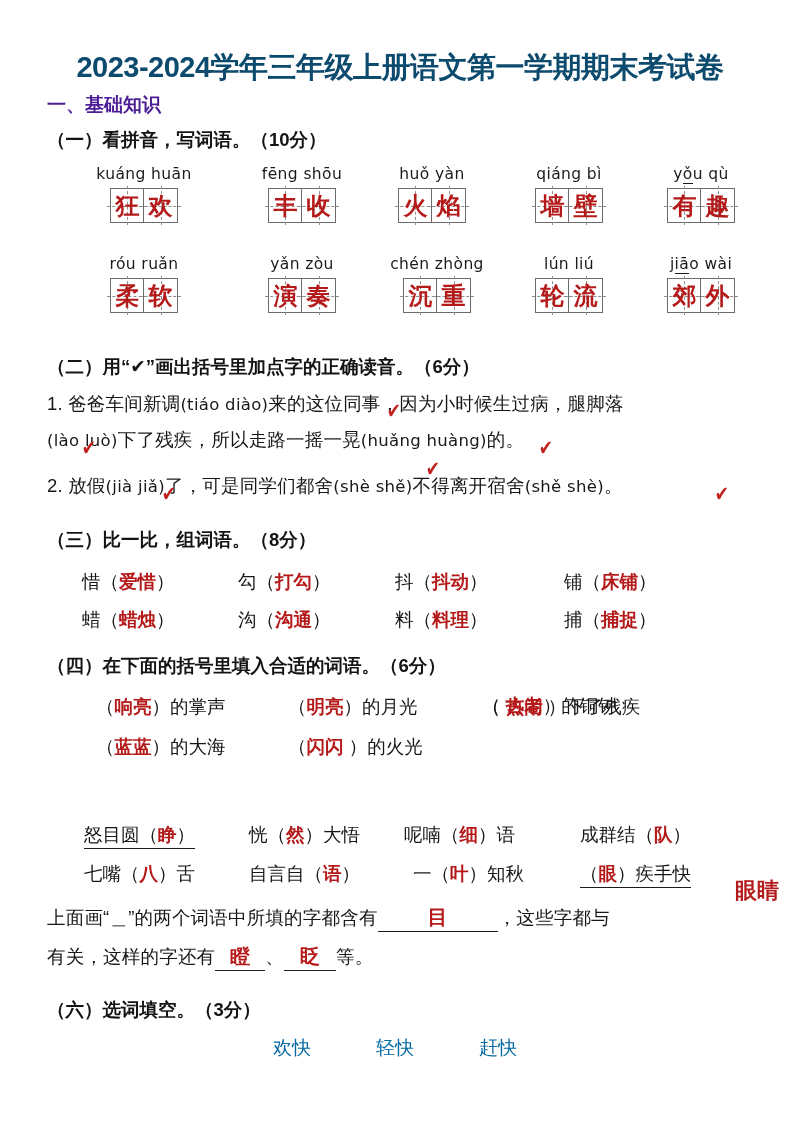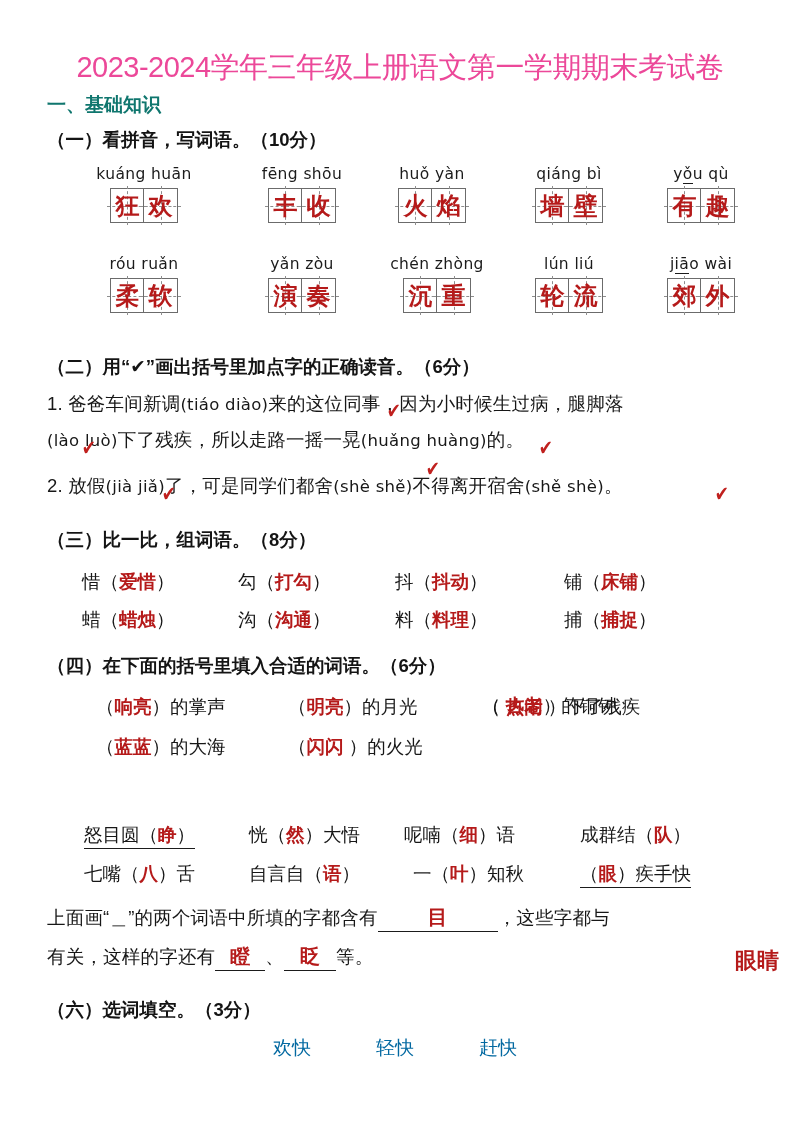--- a/index.html
+++ b/index.html
@@ -23,33 +23,33 @@
     box-sizing: border-box;
   }
 
   
   .doc-title {
     position: absolute;
     left: 0; right: 0;
     top: 48px;
     text-align: center;
     font-size: 29px;
-    font-weight: normal;
+    font-weight: bold;
     letter-spacing: -0.5px;
-    color: #ec4899;
+    color: #0c4a6e;
     font-family: "Liberation Sans", "DejaVu Sans", sans-serif;
   }
 
   
   .section-head {
     position: absolute;
     left: 47px;
     font-size: 19px;
     font-weight: bold;
-    color: #0f766e;
+    color: #4c1d95;
     white-space: nowrap;
   }
   .sub-head {
     position: absolute;
     left: 47px;
     font-size: 18.5px;
     font-weight: bold;
     color: #141414;
     white-space: nowrap;
   }
@@ -412,21 +412,21 @@
     <span>一</span><span>（</span><span class="red">叶</span><span>）</span><span>知秋</span>
   </div>
   <div class="colrow u" style="left:580px; top:861px;">
     <span></span><span>（</span><span class="red">眼</span><span>）</span><span>疾手快</span>
   </div>
 
   <div class="body-line" style="top:904px;">
     <span>上面画“＿”的两个词语中所填的字都含有</span><span class="blank" style="width:120px;"><span class="redbig">目</span></span><span>，这些字都与</span>
   </div>
 
-  <div class="margin-note" style="left:735px; top:946px;">眼睛</div>
+  <div class="margin-note" style="left:735px; top:876px;">眼睛</div>
 
   <div class="body-line" style="top:943px;">
     <span>有关，这样的字还有</span><span class="blank" style="width:50px;"><span class="redbig">瞪</span></span><span>、</span><span class="blank" style="width:52px;"><span class="redbig">眨</span></span><span>等。</span>
   </div>
 
   <div class="sub-head" style="top:997px;">（六）选词填空。（3分）</div>
 
   <div class="choice-word" style="left:273px; top:1035px;">欢快</div>
   <div class="choice-word" style="left:376px; top:1035px;">轻快</div>
   <div class="choice-word" style="left:479px; top:1035px;">赶快</div>

